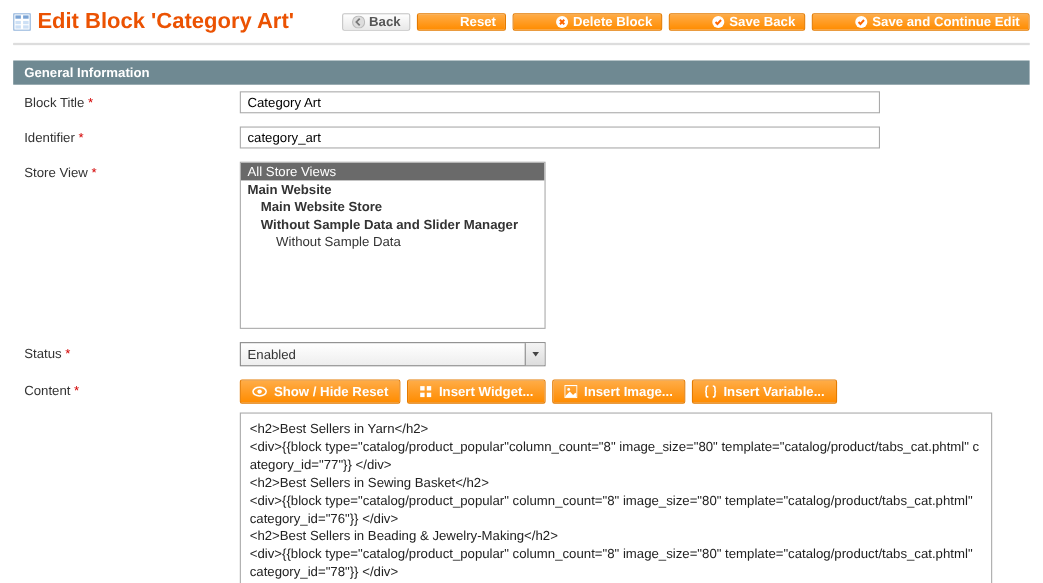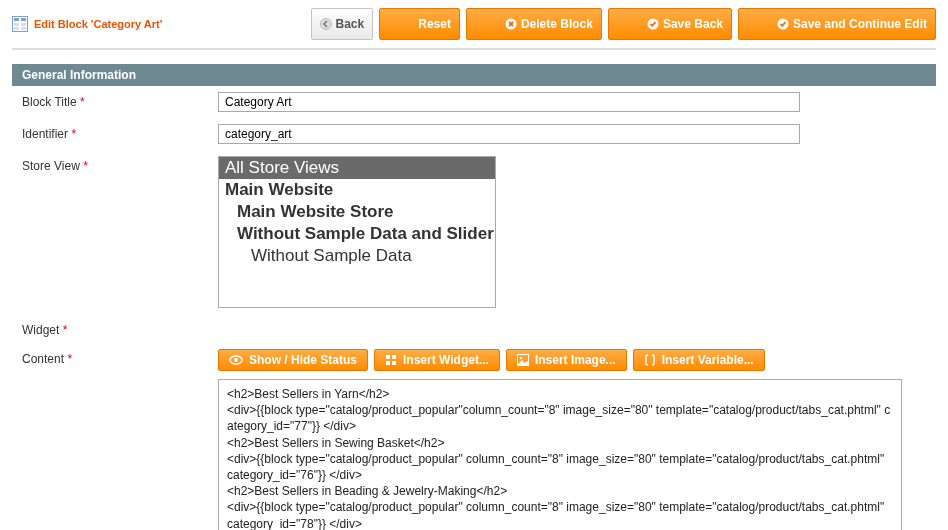--- a/index.html
+++ b/index.html
@@ -17,29 +17,29 @@
     align-items: center;
     padding: 2px 0 6px 0;
   }
   .page-icon {
     width: 16px; height: 16px;
     margin-right: 6px;
     display: inline-block;
   }
   .page-title {
     color: #eb5202;
-    font-size: 11px;
+    font-size: 20px;
     font-weight: bold;
     flex: 0 0 auto;
   }
   .spacer { flex: 1 1 auto; }
   .btn {
     display: inline-flex;
     align-items: center;
-    height: 32px;
+    height: 16px;
     padding: 0 8px;
     margin-left: 6px;
     border-radius: 2px;
     font-size: 12px;
     font-weight: bold;
     cursor: pointer;
     user-select: none;
   }
   .btn svg { margin-right: 4px; }
   .btn-back {
@@ -87,21 +87,21 @@
     padding: 2px 6px;
     font-size: 12px;
     font-family: inherit;
   }
   .multi-wrap {
     width: 278px;
     height: 152px;
     border: 1px solid #aaa;
     background: #fff;
     overflow-y: scroll;
-    font-size: 17px;
+    font-size: 12px;
   }
   .opt { padding: 1px 6px; white-space: nowrap; }
   .opt.sel { background: #6a6a6a; color: #fff; }
   .opt.bold { font-weight: bold; }
   .opt.ind1 { padding-left: 18px; }
   .opt.ind2 { padding-left: 32px; }
   .select-wrap {
     width: 278px;
     height: 22px;
     border: 1px solid #888;
@@ -216,33 +216,43 @@
       <div class="opt sel">All Store Views</div>
       <div class="opt bold">Main Website</div>
       <div class="opt bold ind1">Main Website Store</div>
       <div class="opt bold ind1">Without Sample Data and Slider Manager</div>
       <div class="opt ind2">Without Sample Data</div>
     </div>
   </div>
 </div>
 
 <div class="form-row">
-  <div class="form-label"><span>Widget</span> <span class="req">*</span></div>
+  <div class="form-label"><span>Status</span> <span class="req">*</span></div>
+  <div class="form-field">
+    <div class="select-wrap">
+      <span>Enabled</span>
+      <span class="select-arrow">
+        <svg width="8" height="8" viewBox="0 0 8 8">
+            <path d="M1 2 L4 6 L7 2 Z" fill="#444"></path>
+          </svg>
+      </span>
+    </div>
+  </div>
 </div>
 
 <div class="form-row">
   <div class="form-label"><span>Content</span> <span class="req">*</span></div>
   <div class="form-field">
     <div class="toolbar-btns">
       <span class="tbtn">
         <svg width="14" height="12" viewBox="0 0 14 12">
             <ellipse cx="7" cy="6" rx="6" ry="4" fill="none" stroke="#fff" stroke-width="1.4"></ellipse>
             <circle cx="7" cy="6" r="2" fill="#fff"></circle>
           </svg>
-        <span>Show / Hide Status</span>
+        <span>Show / Hide Reset</span>
       </span>
       <span class="tbtn">
         <svg width="12" height="12" viewBox="0 0 12 12">
             <rect x="1" y="1" width="4" height="4" fill="#fff"></rect>
             <rect x="7" y="1" width="4" height="4" fill="#fff"></rect>
             <rect x="1" y="7" width="4" height="4" fill="#fff"></rect>
             <rect x="7" y="7" width="4" height="4" fill="#fff"></rect>
           </svg>
         <span>Insert Widget...</span>
       </span>

